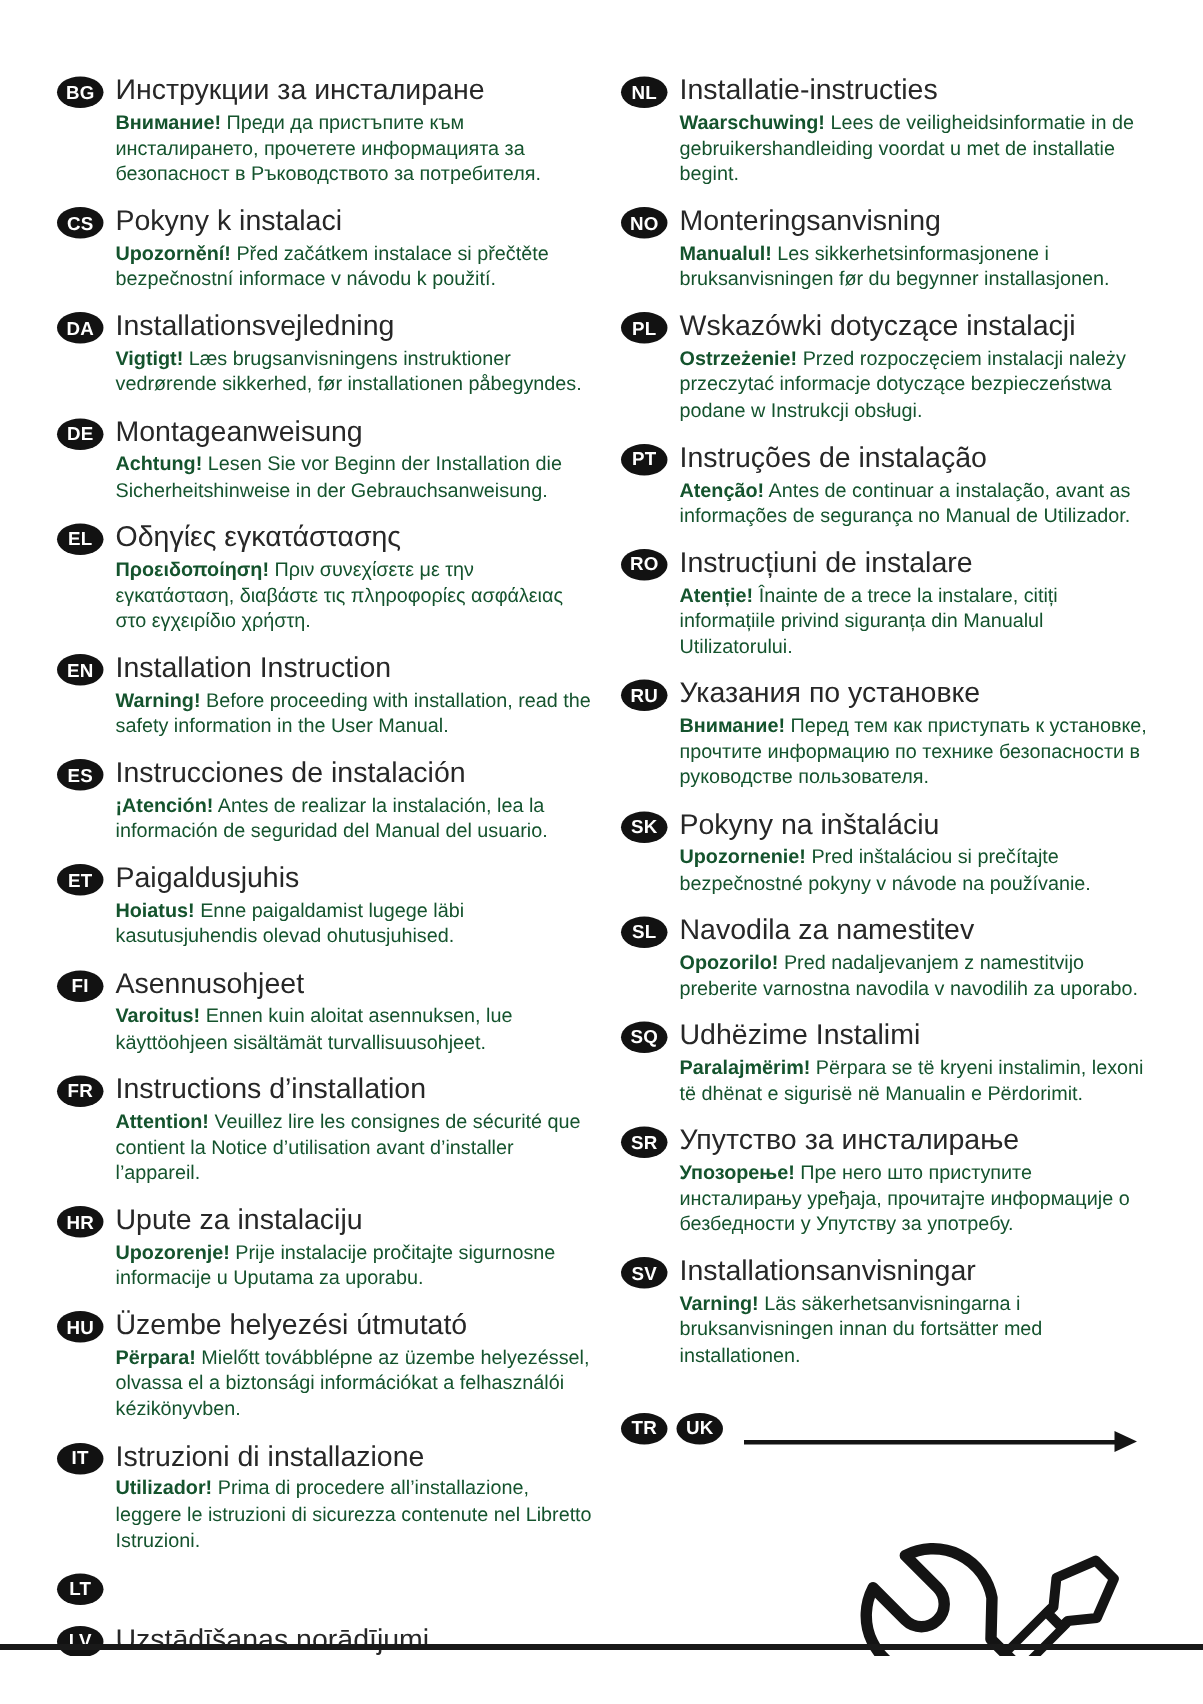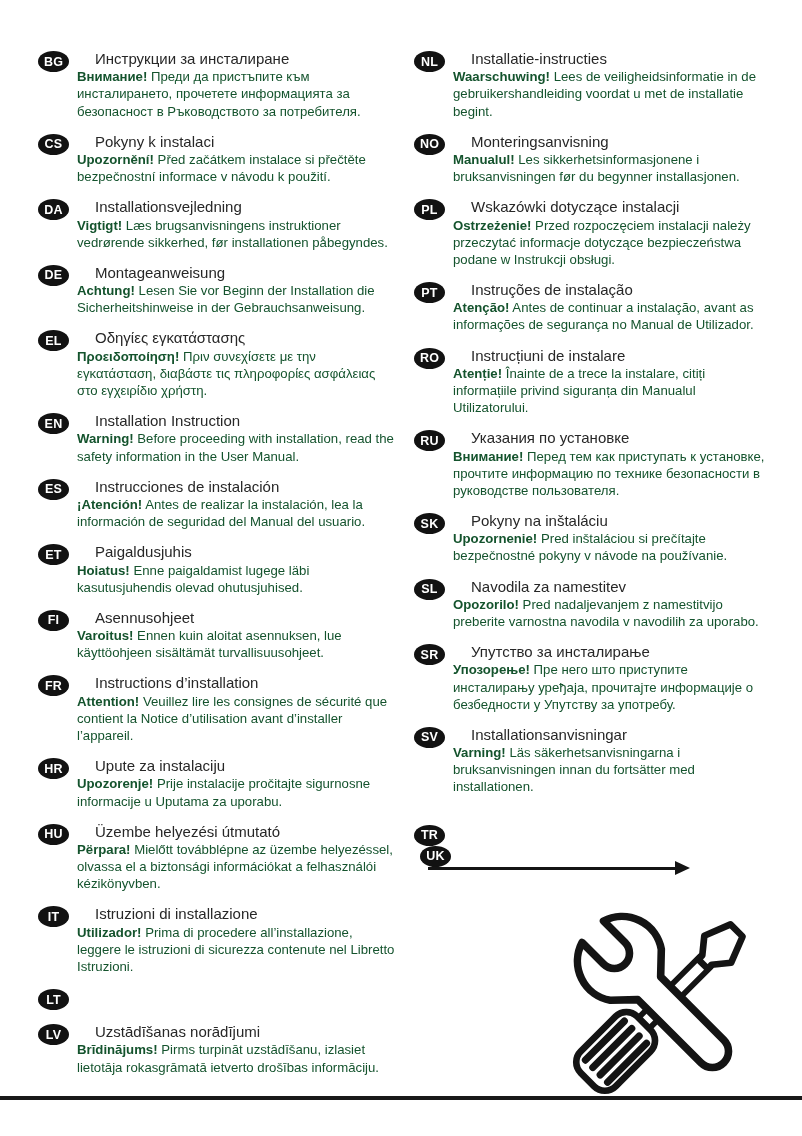--- a/index.html
+++ b/index.html
@@ -33,39 +33,38 @@
     margin-top:1px;
     background:#121212;
     border-radius:50%;
     color:#ffffff;
     font-size:12.5px;
     font-weight:bold;
     letter-spacing:0.2px;
   }
   .sec-text{width:321px;}
   .sec-title{
-    margin:0 0 1px 18px;
-    font-size:15px;
+    margin:0 0 1px 0;
+    font-size:19px;
     font-weight:normal;
     line-height:1.15;
     color:#272727;
   }
   .sec-body{
     margin:0;
     font-size:13.2px;
     line-height:1.3;
     color:#14532d;
   }
   .sec-body b{font-weight:bold;}
   .extra-row{
     display:flex;
-    align-items:flex-start;
+    align-items:flex-end;
     margin-top:16px;
     height:22px;
-    flex-direction:column;
   }
   .extra-row .badge{margin-top:0;}
   .extra-row .badge + .badge{margin-left:6px;}
   .arrow{
     position:relative;
     flex:0 0 auto;
     width:248px;
     height:3px;
     background:#141414;
     margin-left:14px;
@@ -249,20 +248,27 @@
     <div class="sec-text">
       <h2 class="sec-title">Pokyny na inštaláciu</h2>
       <p class="sec-body"><b class="warn">Upozornenie!</b> <span class="body-rest">Pred inštaláciou si prečítajte bezpečnostné pokyny v návode na používanie.</span></p>
     </div>
   </section>
           <section class="lang-section">
     <span class="badge">SL</span>
     <div class="sec-text">
       <h2 class="sec-title">Navodila za namestitev</h2>
       <p class="sec-body"><b class="warn">Opozorilo!</b> <span class="body-rest">Pred nadaljevanjem z namestitvijo preberite varnostna navodila v navodilih za uporabo.</span></p>
+    </div>
+  </section>
+          <section class="lang-section">
+    <span class="badge">SQ</span>
+    <div class="sec-text">
+      <h2 class="sec-title">Udhëzime Instalimi</h2>
+      <p class="sec-body"><b class="warn">Paralajmërim!</b> <span class="body-rest">Përpara se të kryeni instalimin, lexoni të dhënat e sigurisë në Manualin e Përdorimit.</span></p>
     </div>
   </section>
           <section class="lang-section">
     <span class="badge">SR</span>
     <div class="sec-text">
       <h2 class="sec-title">Упутство за инсталирање</h2>
       <p class="sec-body"><b class="warn">Упозорење!</b> <span class="body-rest">Пре него што приступите инсталирању уређаја, прочитајте информације о безбедности у Упутству за употребу.</span></p>
     </div>
   </section>
           <section class="lang-section">

